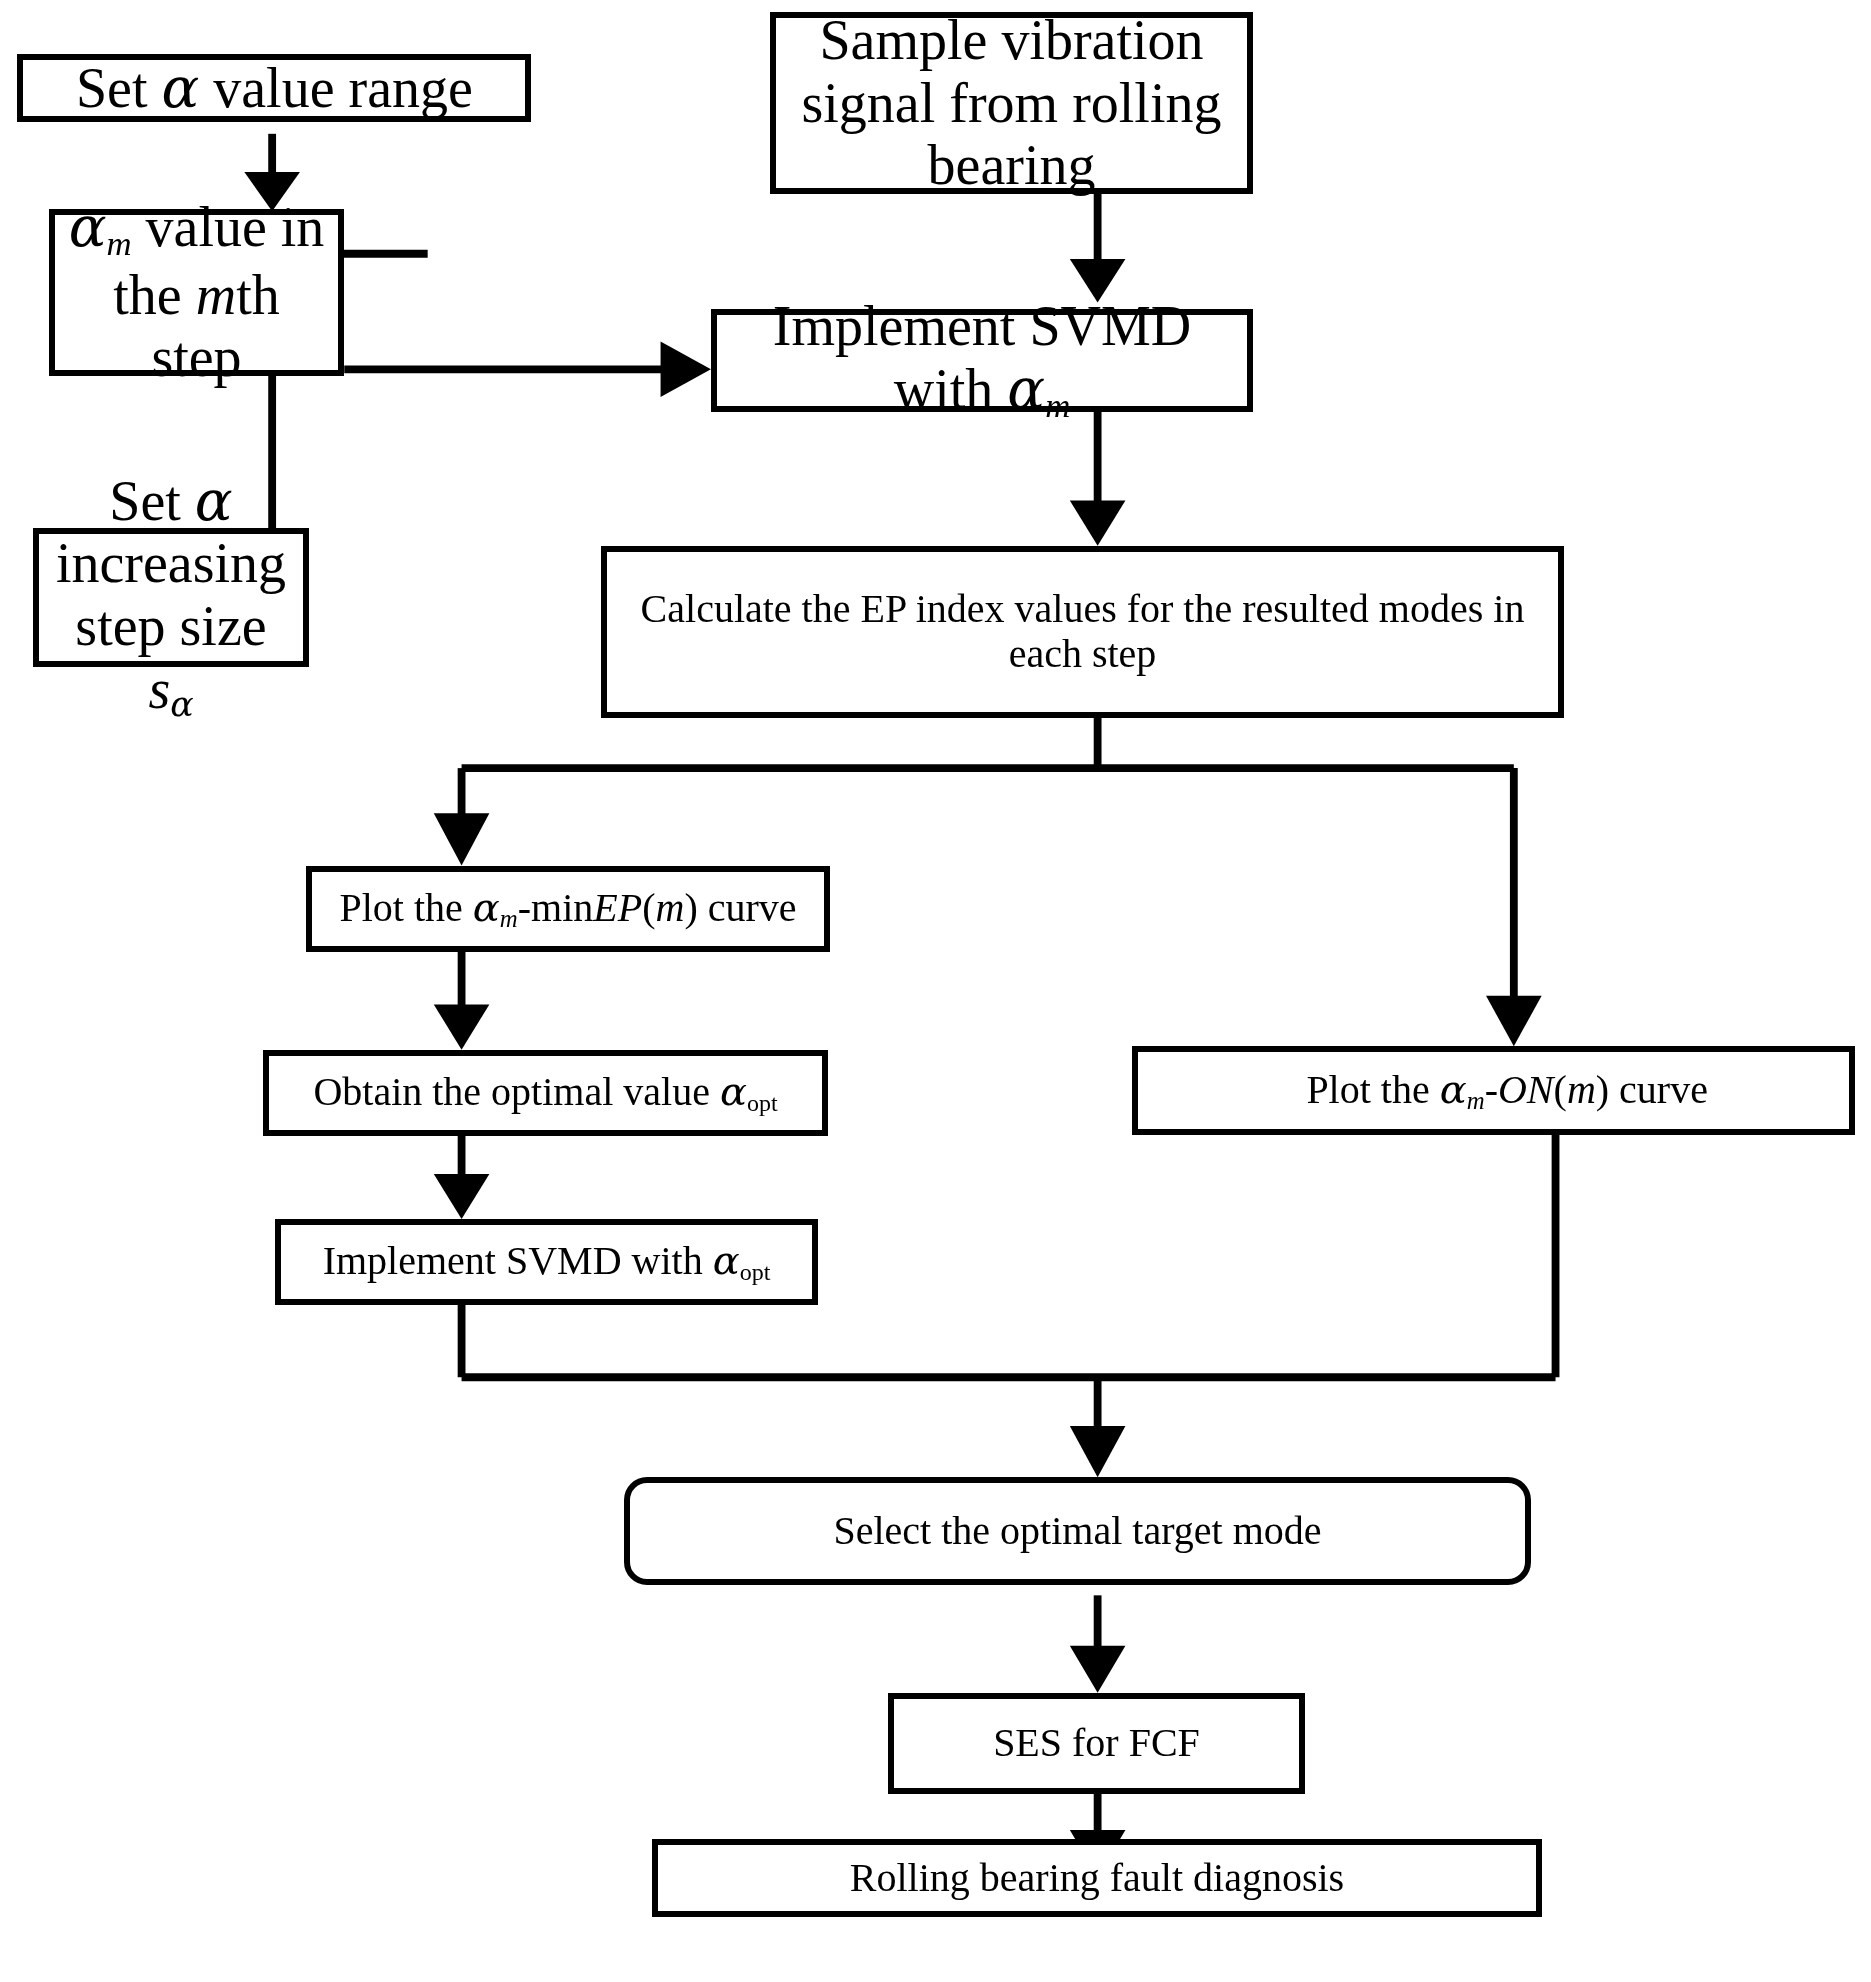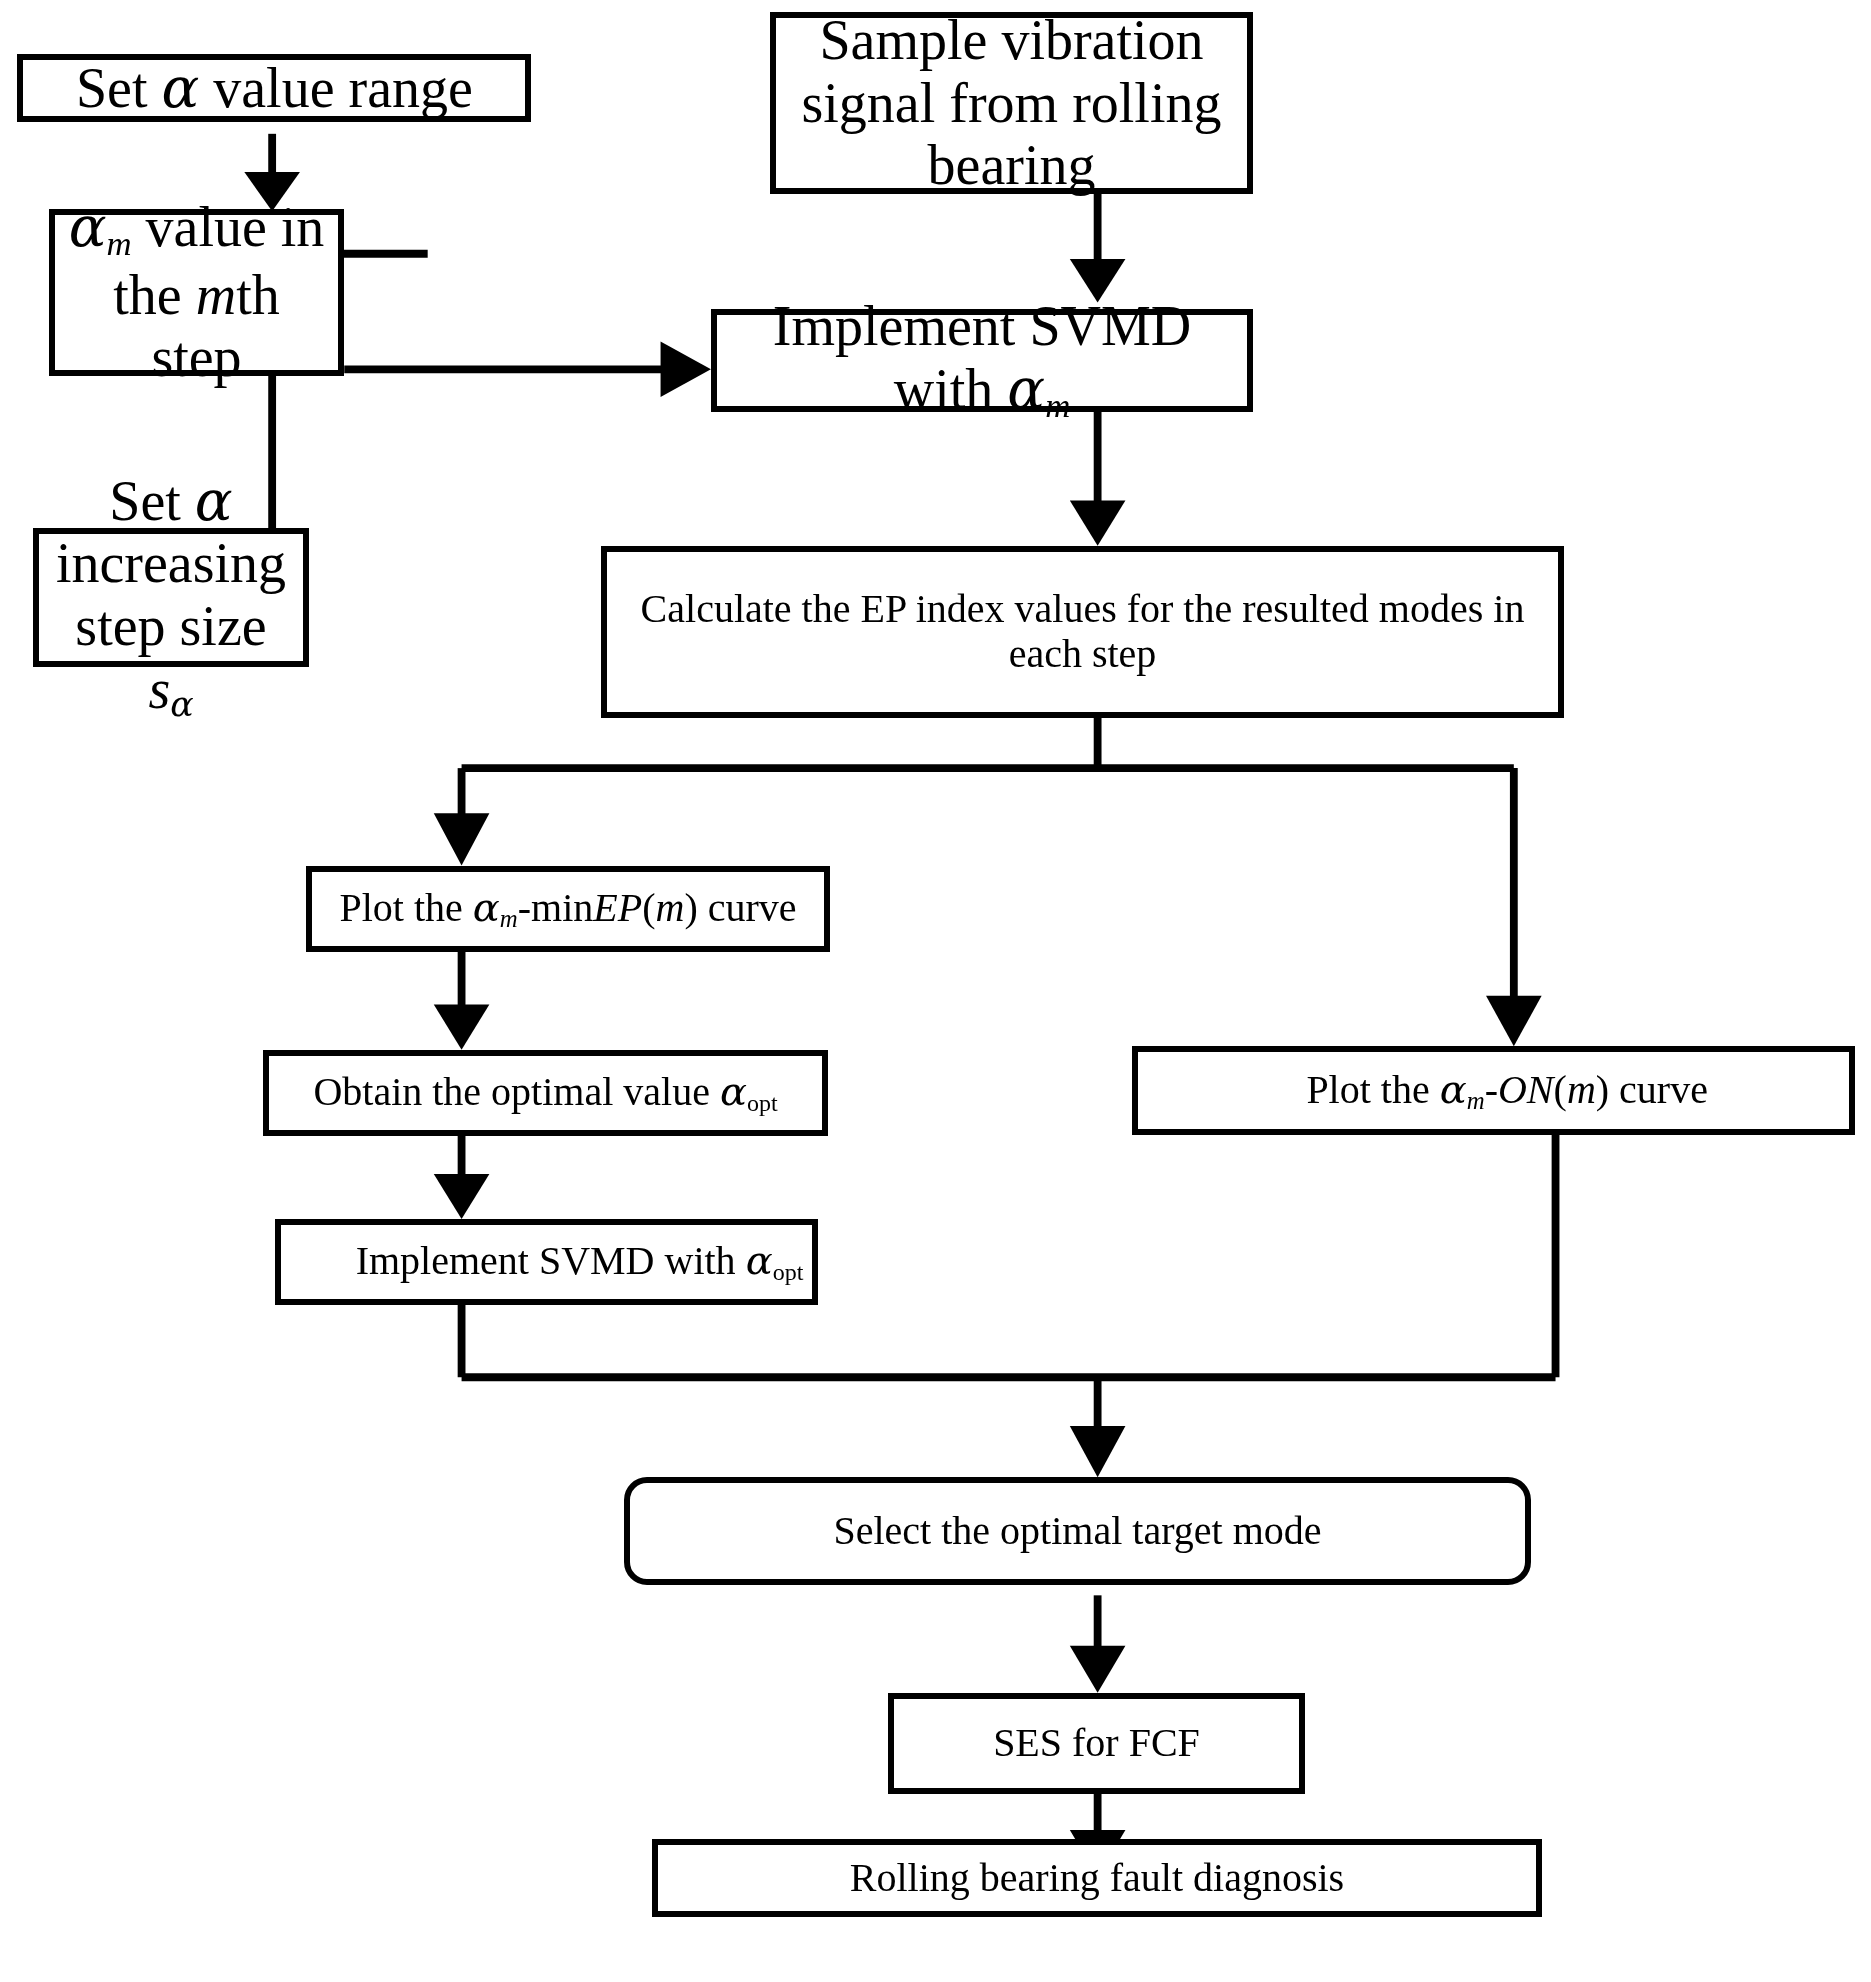--- a/index.html
+++ b/index.html
@@ -172,21 +172,21 @@
   </div>
 
   <div class="node f62" style="left:263px; top:1050px; width:565px; height:86px;">
     <span class="txt">Obtain the optimal value <span class="gk">α</span><span class="sub-up">opt</span></span>
   </div>
 
   <div class="node f62" style="left:1132px; top:1046px; width:723px; height:89px;padding-left:36px;">
     <span class="txt">Plot the <span class="gk">α</span><span class="sub">m</span>-<i class="v">ON</i>(<i class="v">m</i>) curve</span>
   </div>
 
-  <div class="node f62" style="left:275px; top:1219px; width:543px; height:86px;text-align:right;">
+  <div class="node f62" style="left:275px; top:1219px; width:543px; height:86px;">
     <span class="txt">Implement SVMD with <span class="gk">α</span><span class="sub-up">opt</span></span>
   </div>
 
   <div class="node f62" style="left:624px; top:1477px; width:907px; height:108px;border-radius:23px;">
     <span class="txt">Select the optimal target mode</span>
   </div>
 
   <div class="node f62" style="left:888px; top:1693px; width:417px; height:101px;">
     <span class="txt">SES for FCF</span>
   </div>

